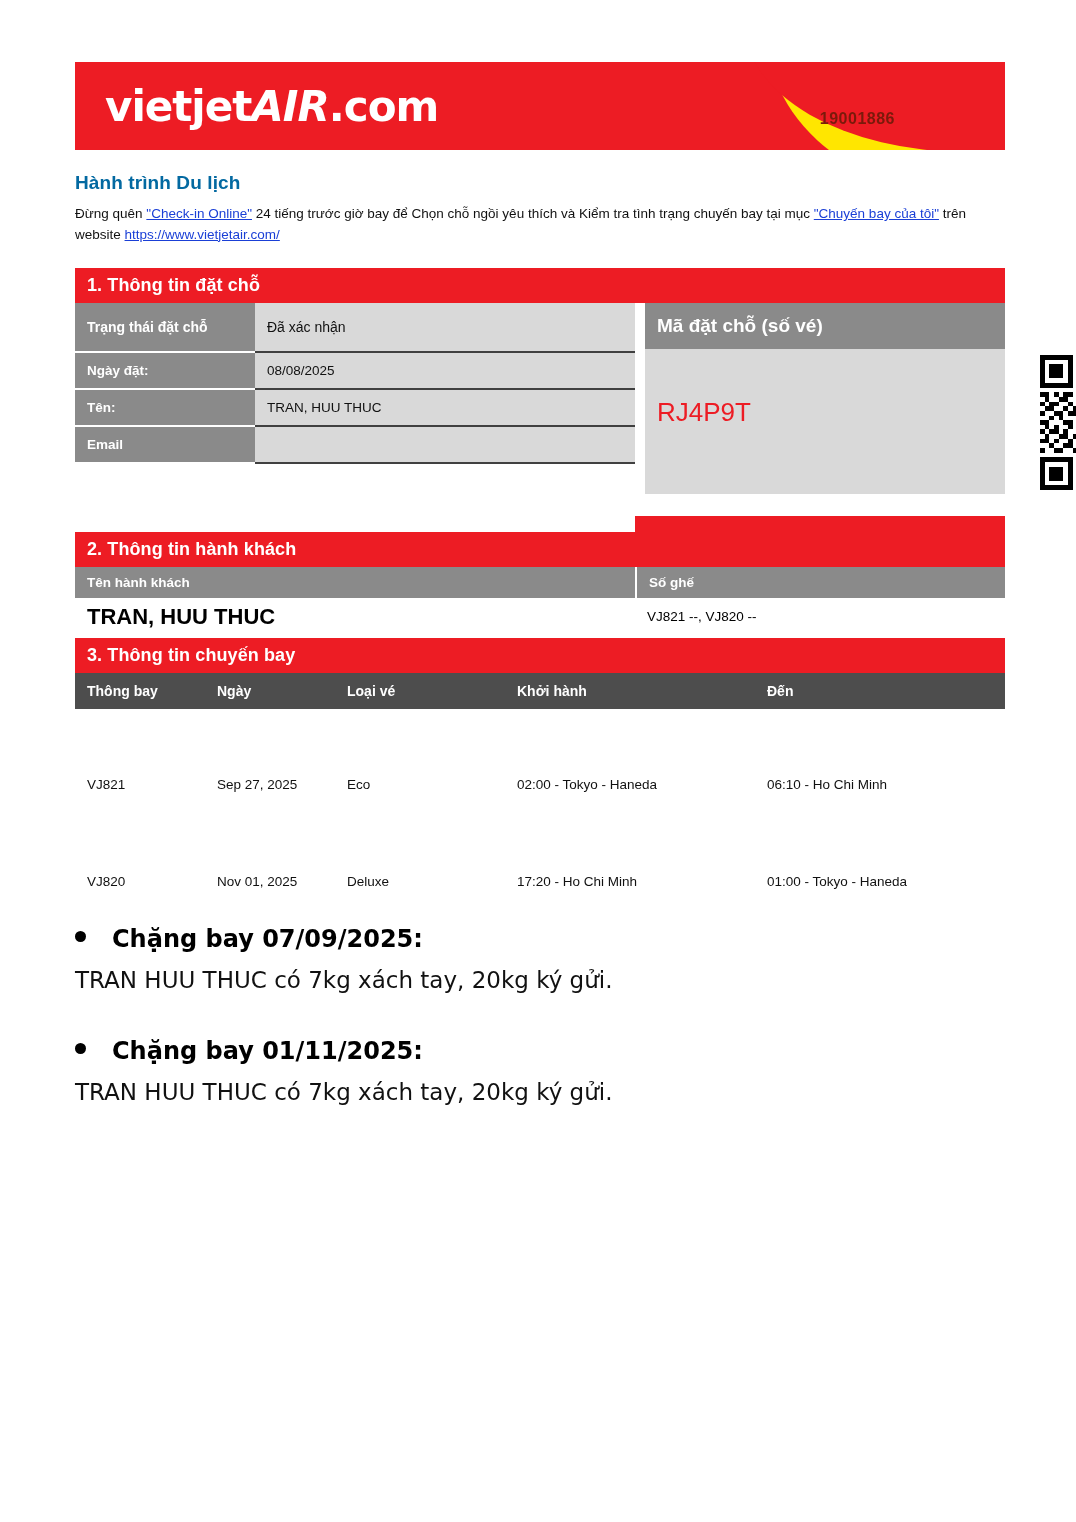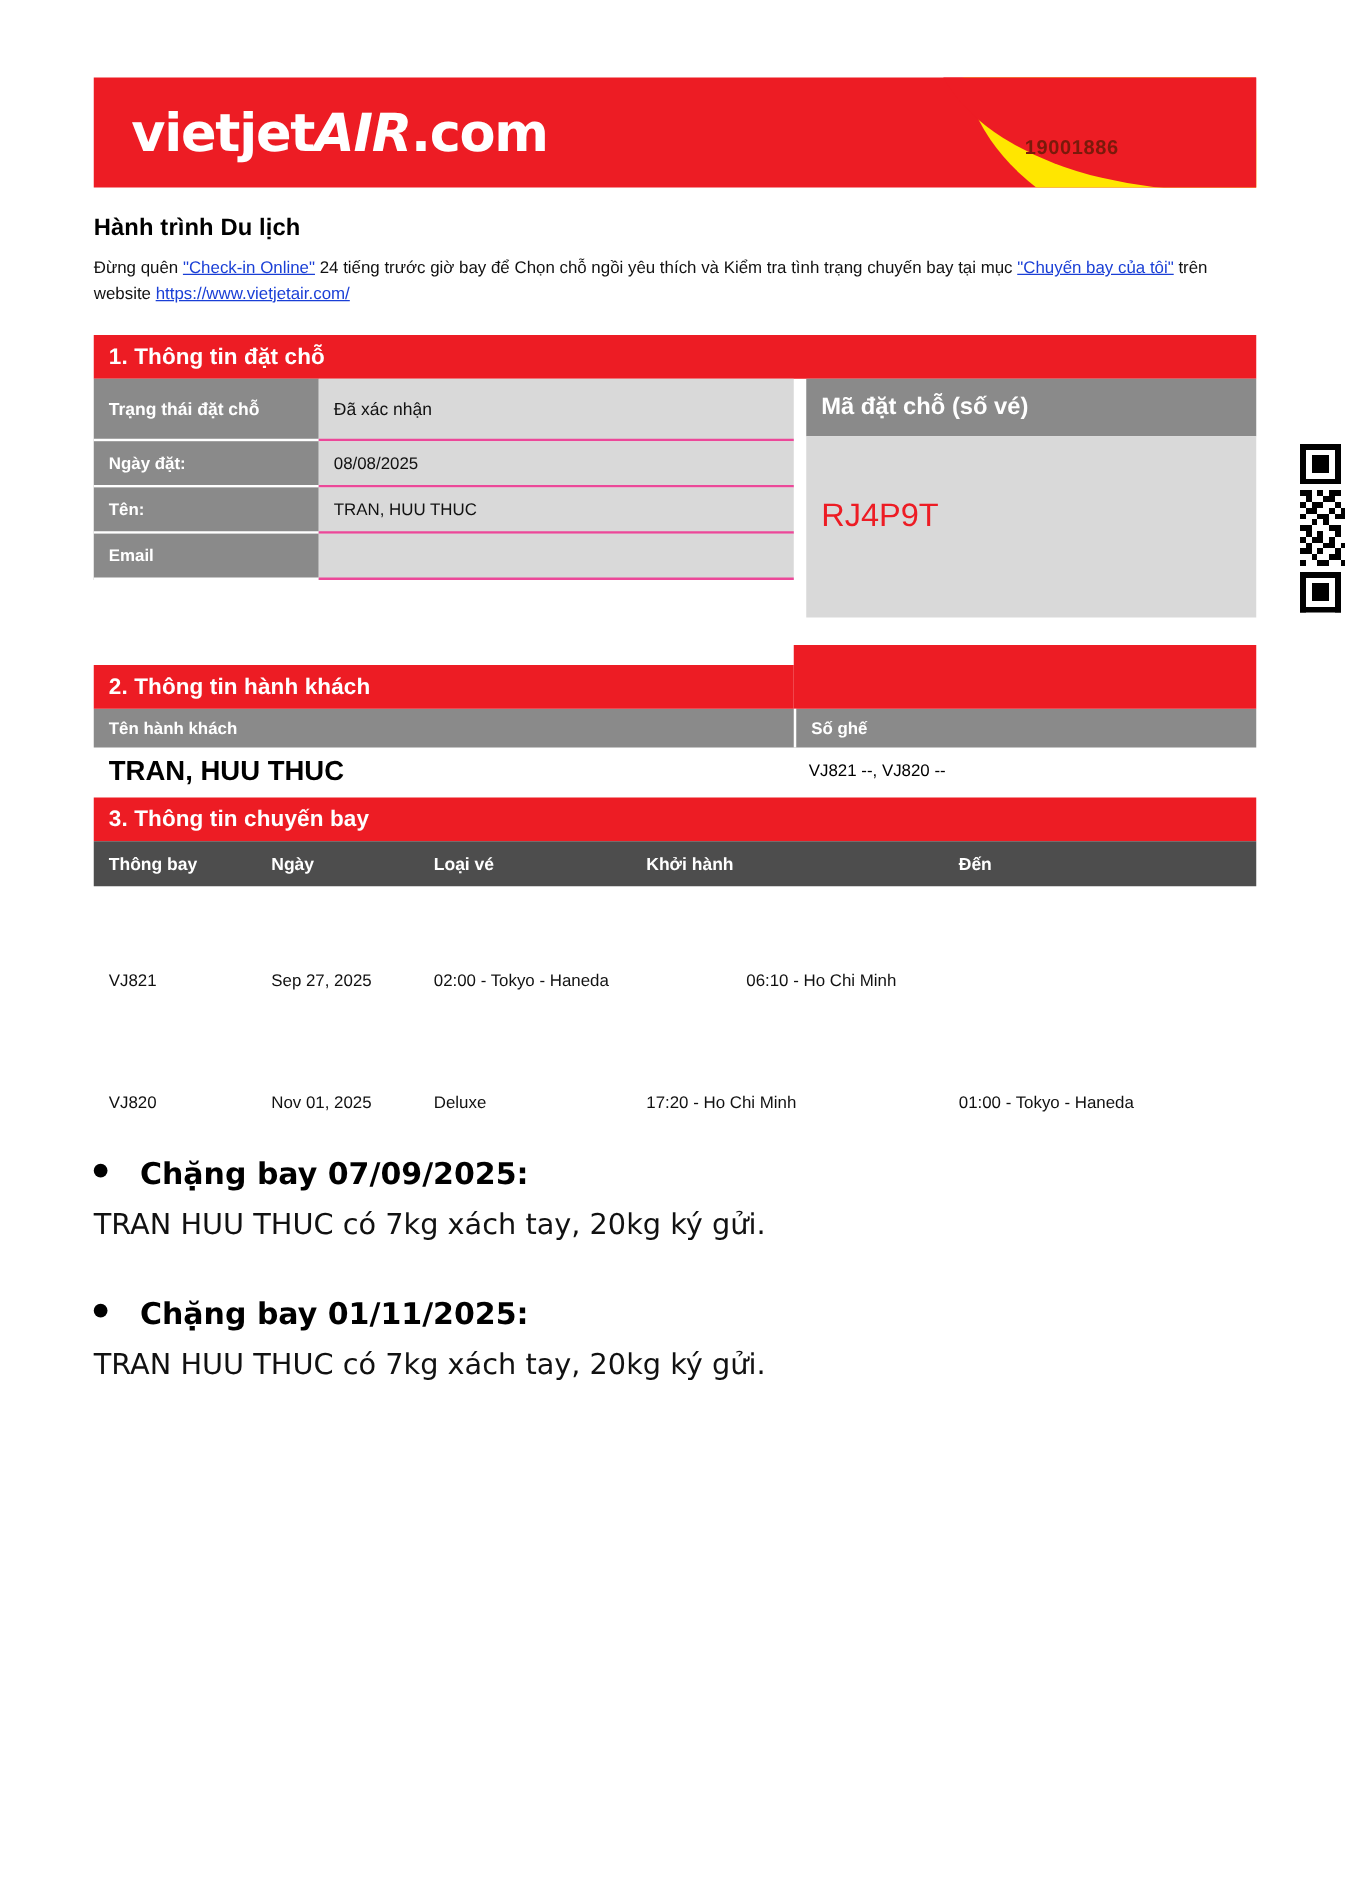--- a/index.html
+++ b/index.html
@@ -81,21 +81,21 @@
     font-weight: bold;
     color: #7a1a0b;
     letter-spacing: 0.5px;
   }
 
   
   .intro-title {
     margin-top: 22px;
     font-size: 19px;
     font-weight: bold;
-    color: #000000;
+    color: #0369a1;
     letter-spacing: 0.1px;
   }
   .intro-text {
     margin-top: 10px;
     font-size: 13.5px;
     line-height: 1.55;
     color: #111;
   }
   .intro-text a {
     color: #1a3fd6;
@@ -134,21 +134,21 @@
     padding: 10px 12px;
     border-bottom: 2px solid #ffffff;
     box-sizing: border-box;
   }
   .s1-value {
     flex: 1;
     background: #d9d9d9;
     color: #111;
     font-size: 13.5px;
     padding: 10px 12px;
-    border-bottom: 2px solid #ec4899;
+    border-bottom: 2px solid #404040;
     box-sizing: border-box;
   }
   .s1-row.first .s1-label,
   .s1-row.first .s1-value {
     padding-top: 16px;
     padding-bottom: 16px;
     font-size: 14px;
   }
   .s1-right {
     flex: 1;
@@ -576,20 +576,21 @@
       <div class="col-flight">Thông bay</div>
       <div class="col-date">Ngày</div>
       <div class="col-type">Loại vé</div>
       <div class="col-dep">Khởi hành</div>
       <div class="col-arr">Đến</div>
     </div>
 
     <div class="flights-row">
       <div class="col-flight">VJ821</div>
       <div class="col-date">Sep 27, 2025</div>
+      <div class="col-type">Eco</div>
       <div class="col-dep">02:00 - Tokyo - Haneda</div>
       <div class="col-arr">06:10 - Ho Chi Minh</div>
     </div>
 
     <div class="flights-row">
       <div class="col-flight">VJ820</div>
       <div class="col-date">Nov 01, 2025</div>
       <div class="col-type">Deluxe</div>
       <div class="col-dep">17:20 - Ho Chi Minh</div>
       <div class="col-arr">01:00 - Tokyo - Haneda</div>

